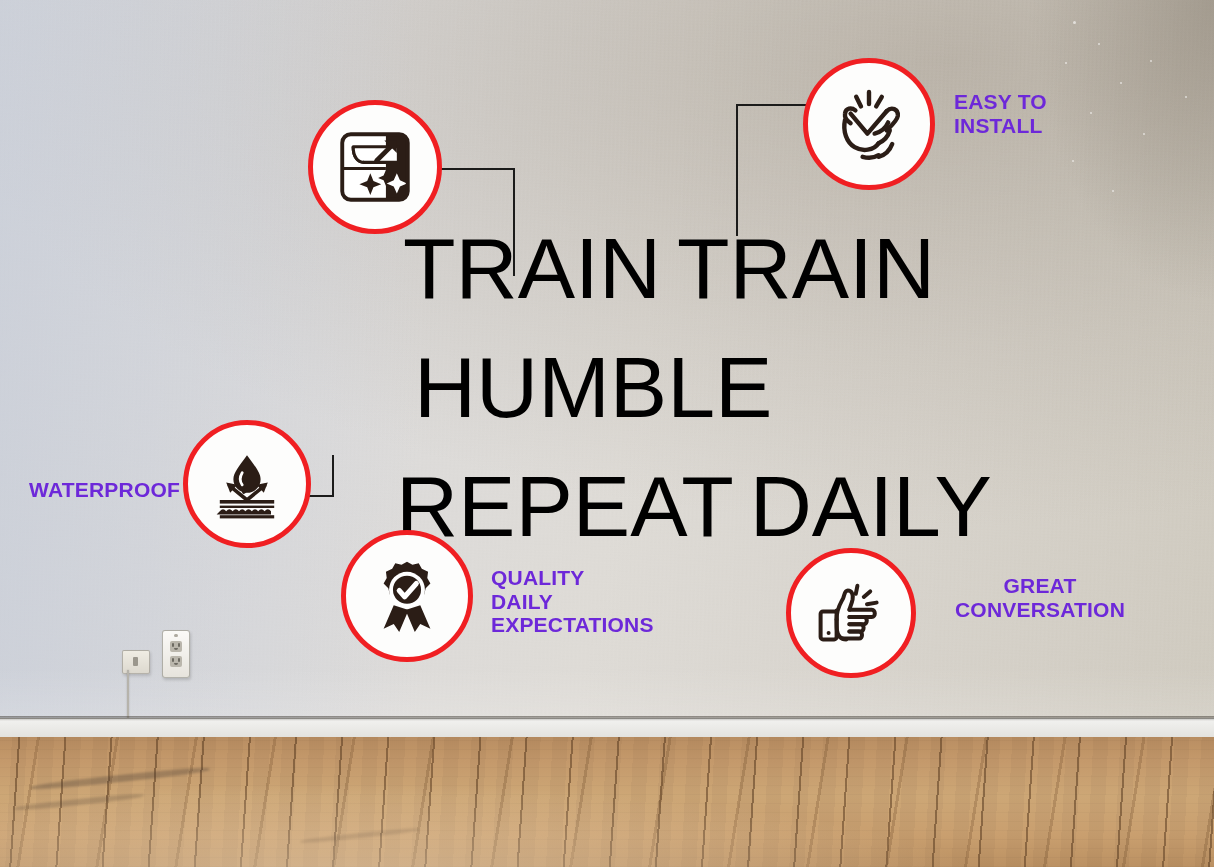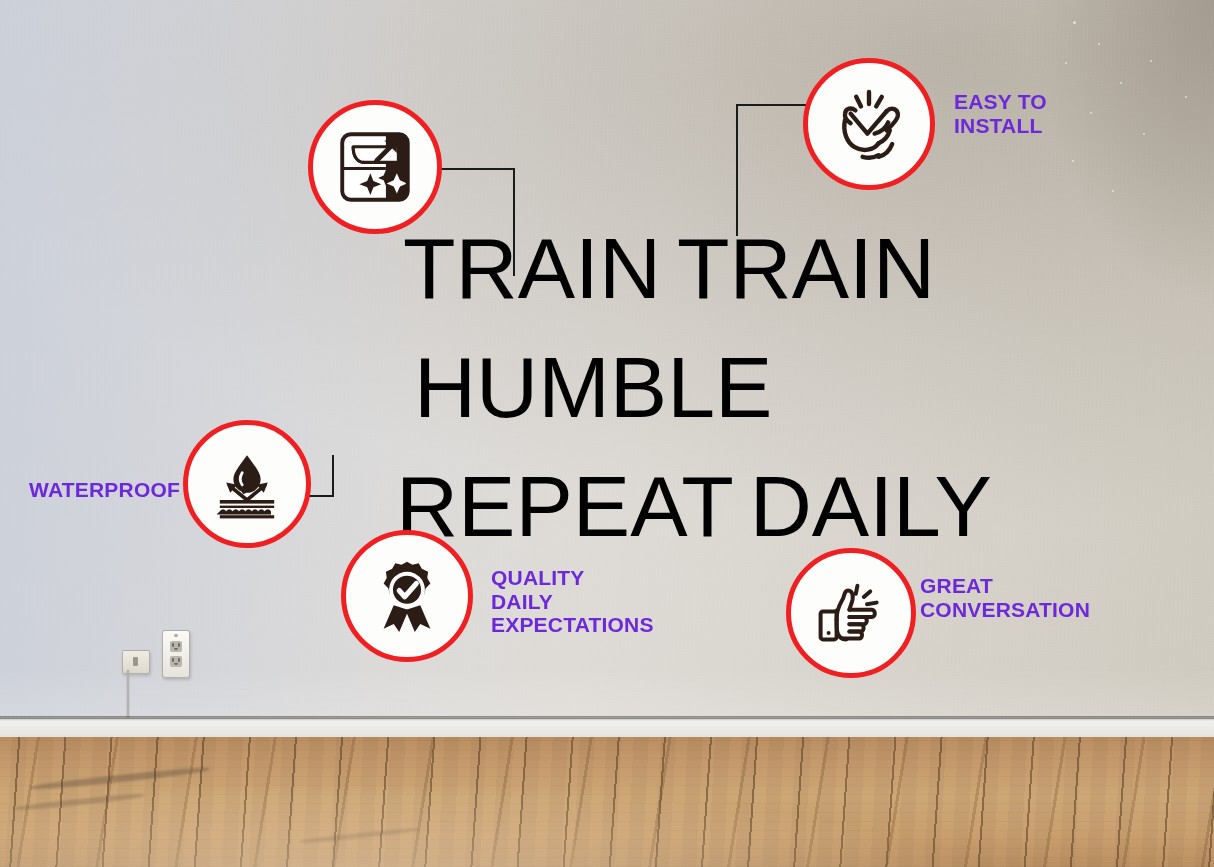--- a/index.html
+++ b/index.html
@@ -348,18 +348,18 @@
           <path d="M32 58 c0 12 0 18 4 22 c3 3 5 3 8 3"></path>
           <path d="M32 48 v-1"></path>
 
           <line x1="56" y1="26" x2="58" y2="16"></line>
           <line x1="66" y1="30" x2="74" y2="23"></line>
           <line x1="70" y1="39" x2="82" y2="37"></line>
         </g>
       </svg>
     </span>
   </div>
-  <div class="callout l" style="left:920px;top:574px;width:240px;font-size:21px;">
+  <div class="callout l" style="left:920px;top:574px;width:240px;font-size:21px;text-align:center;">
     <div>GREAT</div>
     <div>CONVERSATION</div>
   </div>
 
 </div>
 
 </body></html>

